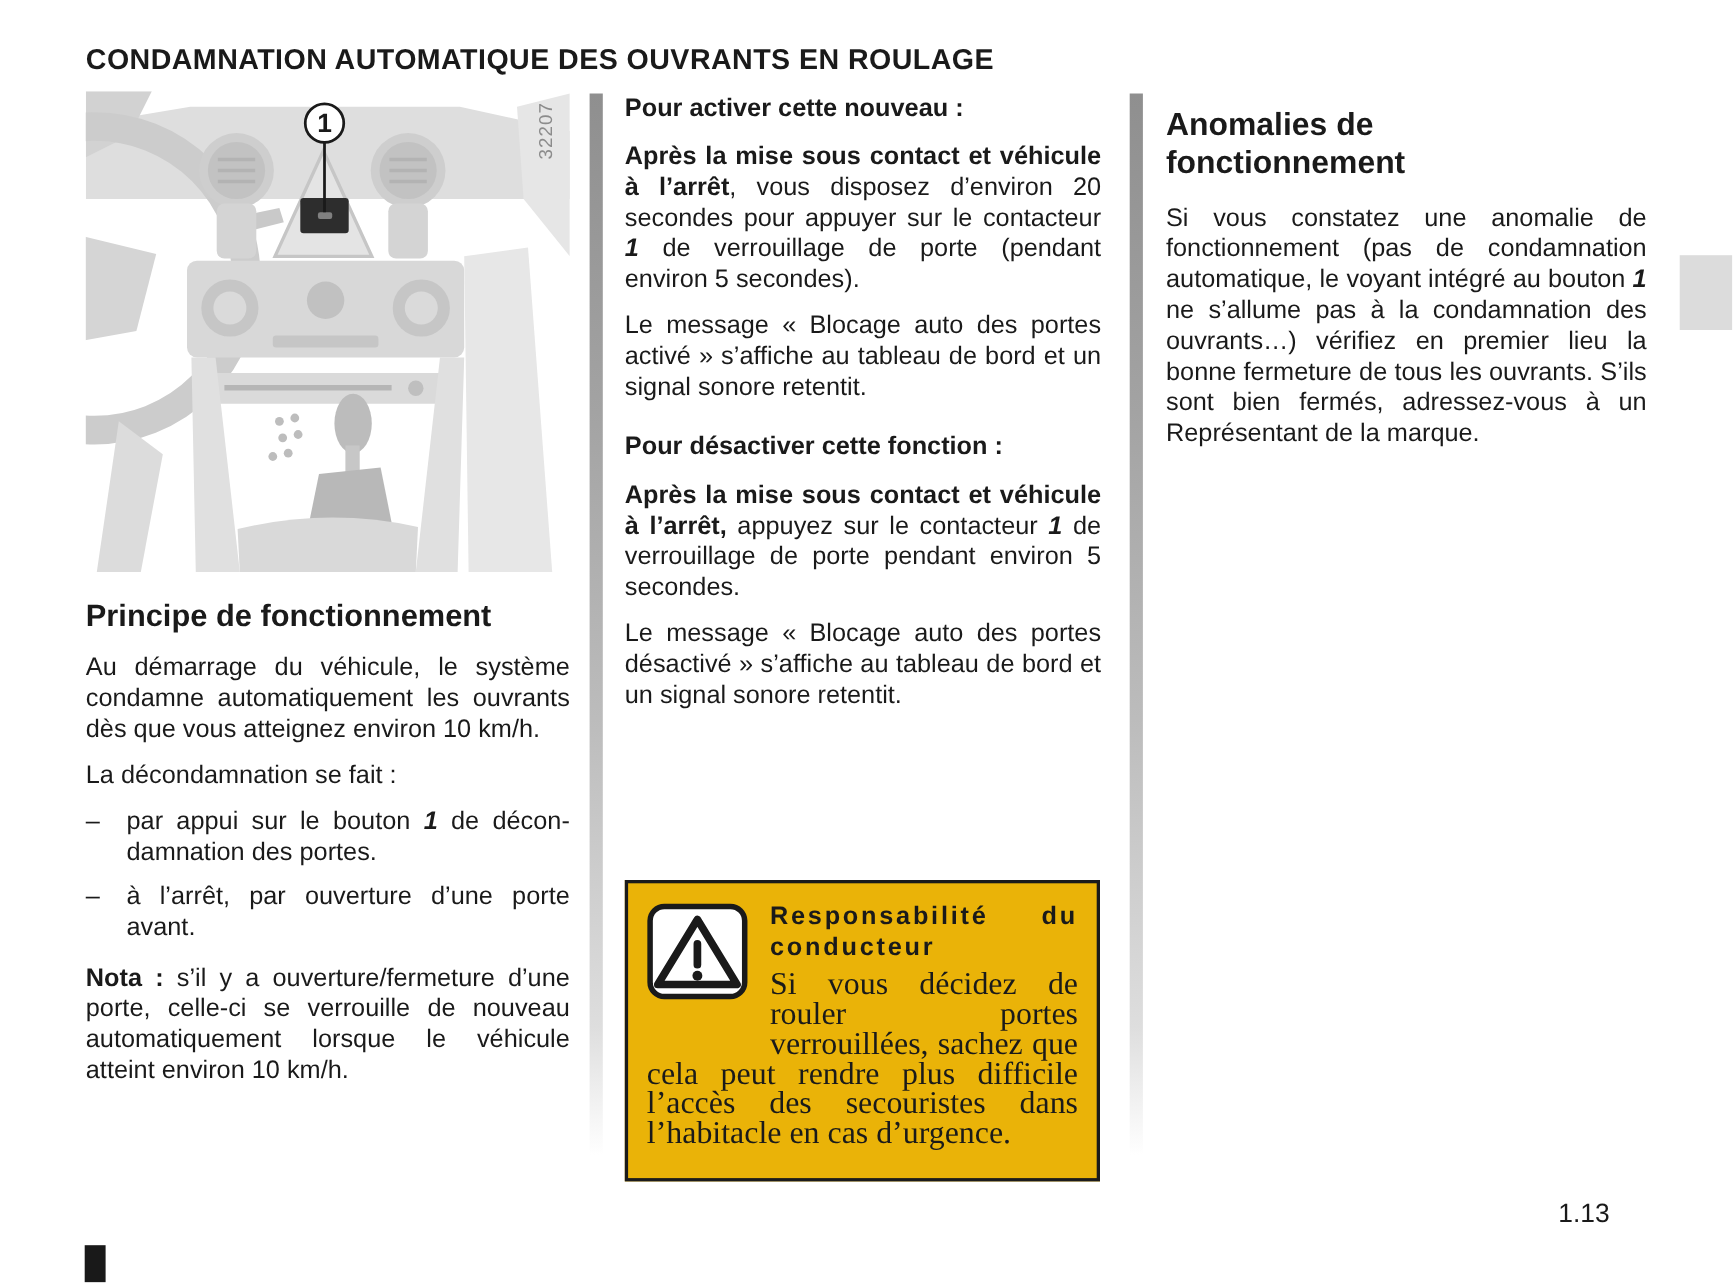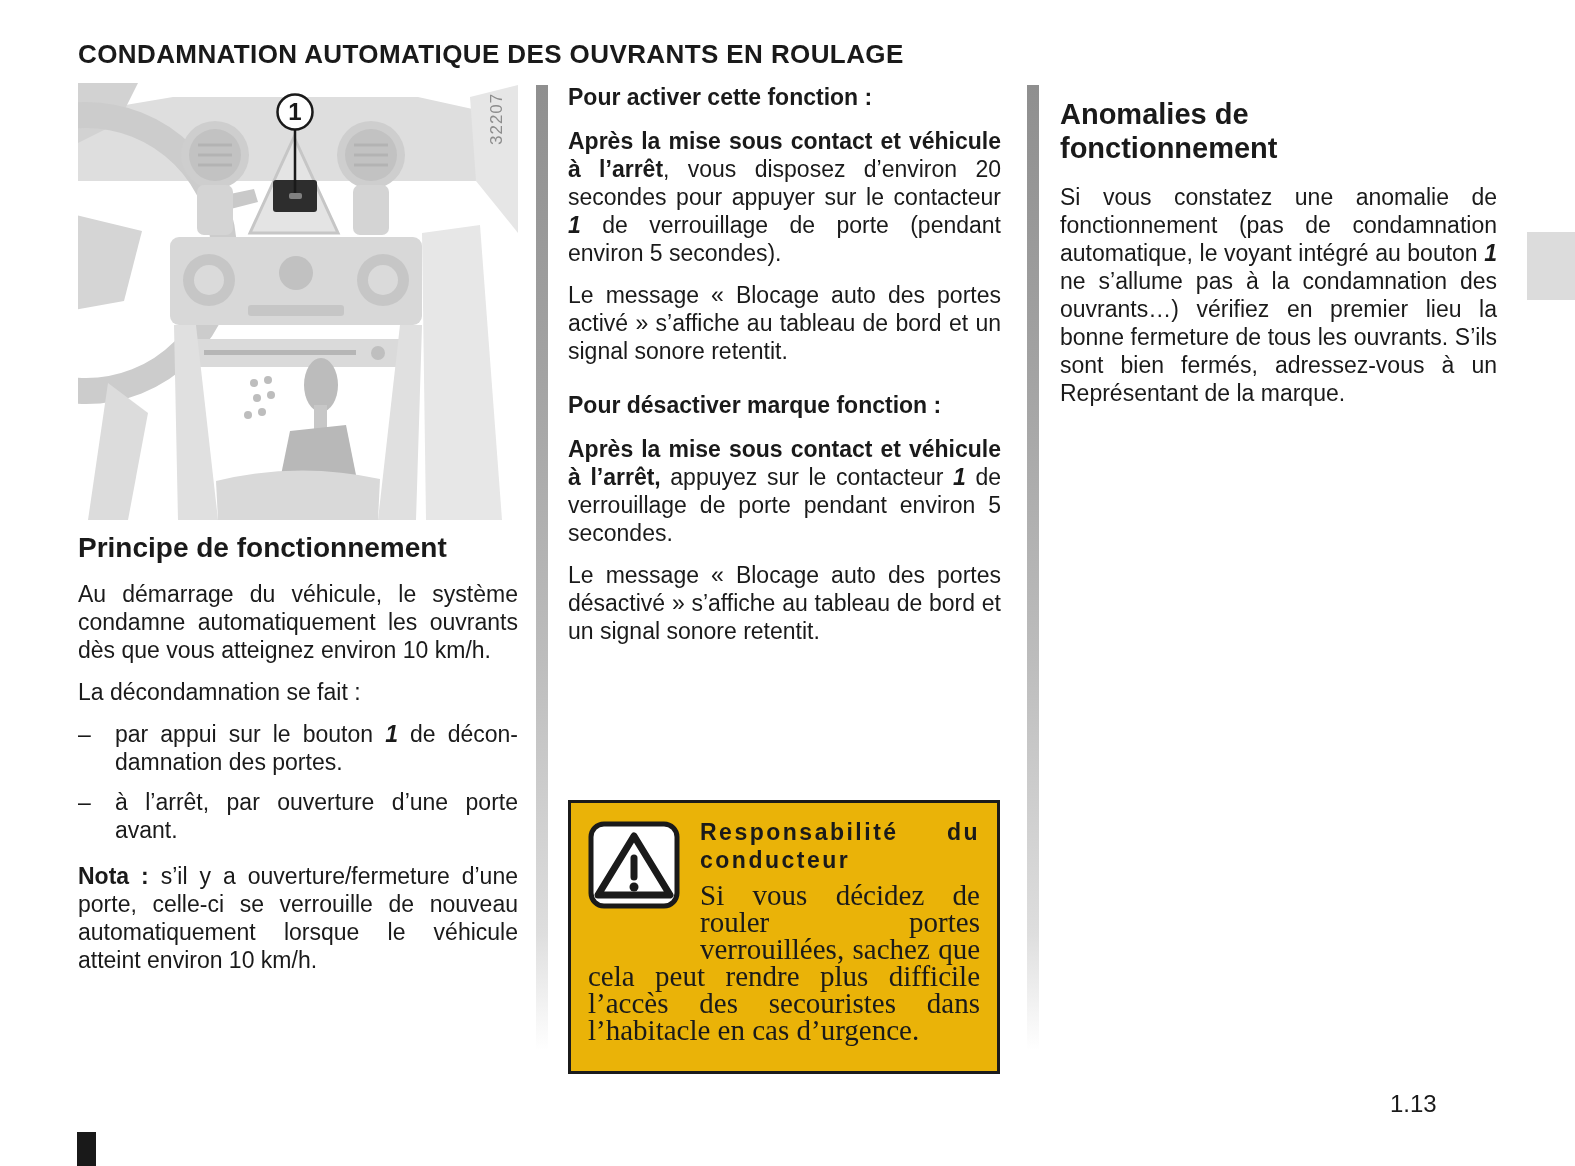--- a/index.html
+++ b/index.html
@@ -13,39 +13,39 @@
   }
   .col{position:absolute;top:83px;}
   .col1{left:78px;width:440px;}
   .col2{left:568px;width:433px;}
   .col3{left:1060px;width:437px;}
   .body-text{font-size:23px;line-height:28px;text-align:justify;margin:0 0 14px 0;hyphens:manual;}
   .bold{font-weight:bold;}
   .num{font-weight:bold;font-style:italic;}
   .subhead{font-size:23px;line-height:28px;font-weight:bold;margin:0 0 16px 0;}
   .subhead.spaced{margin-top:26px;}
-  .sec-head{font-size:28px;line-height:32px;font-weight:bold;margin:12px 0 16px 0;}
+  .sec-head{font-size:28px;line-height:32px;font-weight:bold;margin:24px 0 16px 0;}
   .sec-head.right{font-size:29px;line-height:34px;max-width:340px;margin:14px 0 18px 0;}
   .bullet{display:flex;margin:0 0 12px 0;}
   .bullet .dash{flex:none;width:37px;font-size:23px;line-height:28px;}
   .bullet .btext{flex:1;font-size:23px;line-height:28px;text-align:justify;hyphens:manual;margin:0;}
   .figure{position:relative;width:440px;height:437px;}
   .vbar{position:absolute;top:85px;width:12px;height:965px;
     background:linear-gradient(180deg,#8f8f8f 0%,#a3a3a3 30%,#bdbdbd 60%,#dedede 88%,rgba(248,248,248,0) 100%);}
   .vbar1{left:536px;} .vbar2{left:1027px;}
   .warnbox{
     position:absolute;left:568px;top:800px;width:432px;height:274px;
     box-sizing:border-box;border:3px solid #1b1b1b;background:#eab308;
     padding:15px 17px;
   }
   .warnicon{float:left;width:92px;height:88px;margin:3px 20px 32px 0;}
   .warntitle{font-size:23px;line-height:28px;font-weight:bold;letter-spacing:2.5px;
     text-align:justify;hyphens:manual;margin:0 0 8px 0;}
   .warnbody{font-size:29px;line-height:27px;text-align:justify;hyphens:manual;margin:0;font-family:Liberation Serif, serif;}
-  .page-number{position:absolute;left:1390px;top:1090px;width:100px;text-align:left;font-size:24px;}
+  .page-number{position:absolute;left:1390px;top:1090px;width:100px;text-align:center;font-size:24px;}
   .print-mark{position:absolute;left:77px;top:1132px;width:19px;height:34px;background:#191919;}
   .edge-tab{position:absolute;left:1527px;top:232px;width:48px;height:68px;background:#dcdcdc;}
 </style>
 </head>
 <body>
 
 <div class="page">
 
   <h1 class="doc-title">CONDAMNATION AUTOMATIQUE DES OUVRANTS EN ROULAGE</h1>
 
@@ -134,27 +134,27 @@
       <p class="btext"><span>à l’arrêt, par ouverture d’une porte avant.</span></p>
     </div>
 
     <p class="body-text" style="margin-top:18px;"><span class="bold">Nota :</span><span> s’il y a ouverture/fermeture d’une porte, celle-ci se verrouille de nouveau automatiquement lorsque le véhicule atteint environ 10 km/h.</span></p>
   </div>
 
   <div class="vbar vbar1"></div>
   <div class="vbar vbar2"></div>
 
   <div class="col col2">
-    <p class="subhead">Pour activer cette fonction :</p>
+    <p class="subhead">Pour activer cette nouveau :</p>
 
     <p class="body-text"><span class="bold">Après la mise sous contact et véhi­cule à l’arrêt</span><span>, vous disposez d’envi­ron 20 secondes pour appuyer sur le contacteur </span><span class="num">1</span><span> de verrouillage de porte (pendant environ 5 secondes).</span></p>
 
     <p class="body-text"><span>Le message « Blocage auto des portes activé » s’affiche au tableau de bord et un signal sonore retentit.</span></p>
 
-    <p class="subhead spaced">Pour désactiver marque fonction :</p>
+    <p class="subhead spaced">Pour désactiver cette fonction :</p>
 
     <p class="body-text"><span class="bold">Après la mise sous contact et véhi­cule à l’arrêt,</span><span> appuyez sur le contac­teur </span><span class="num">1</span><span> de verrouillage de porte pendant environ 5 secondes.</span></p>
 
     <p class="body-text"><span>Le message « Blocage auto des portes désactivé » s’affiche au tableau de bord et un signal sonore retentit.</span></p>
   </div>
 
   <div class="warnbox">
     <div class="warnicon">
       <svg width="92" height="88" viewBox="0 0 92 88">
         <rect x="3" y="3" width="86" height="82" rx="13" fill="#ffffff" stroke="#1a1a1a" stroke-width="5"></rect>

